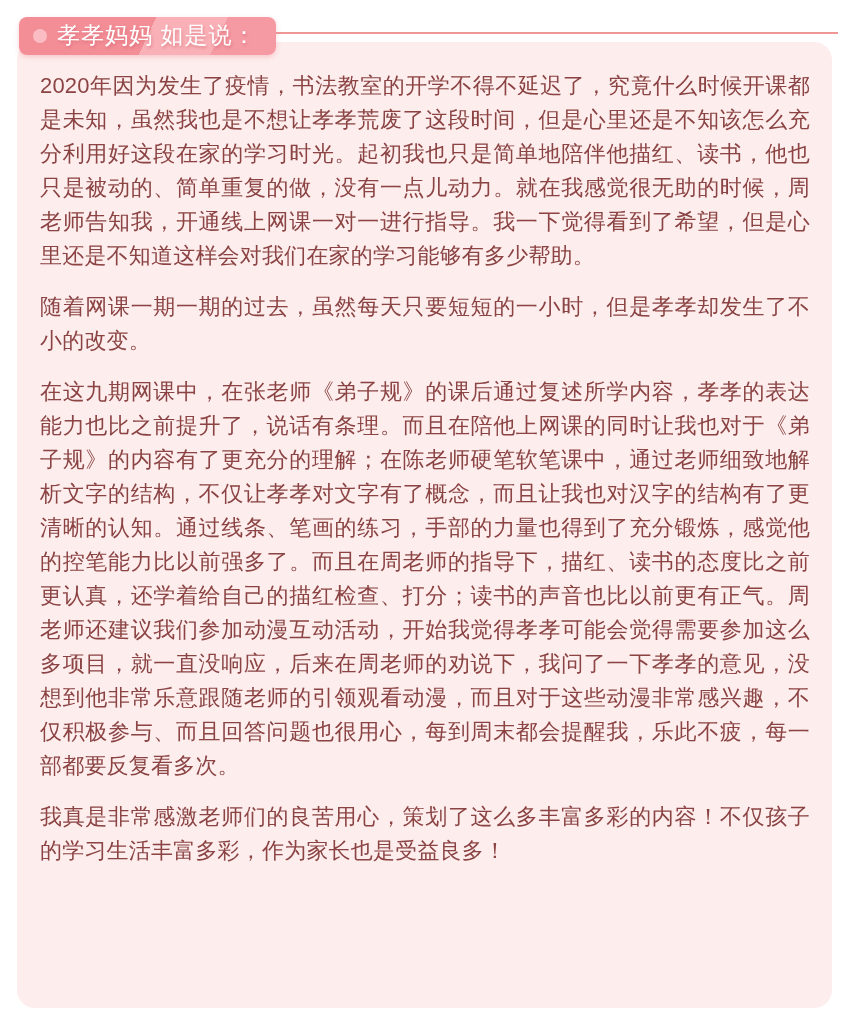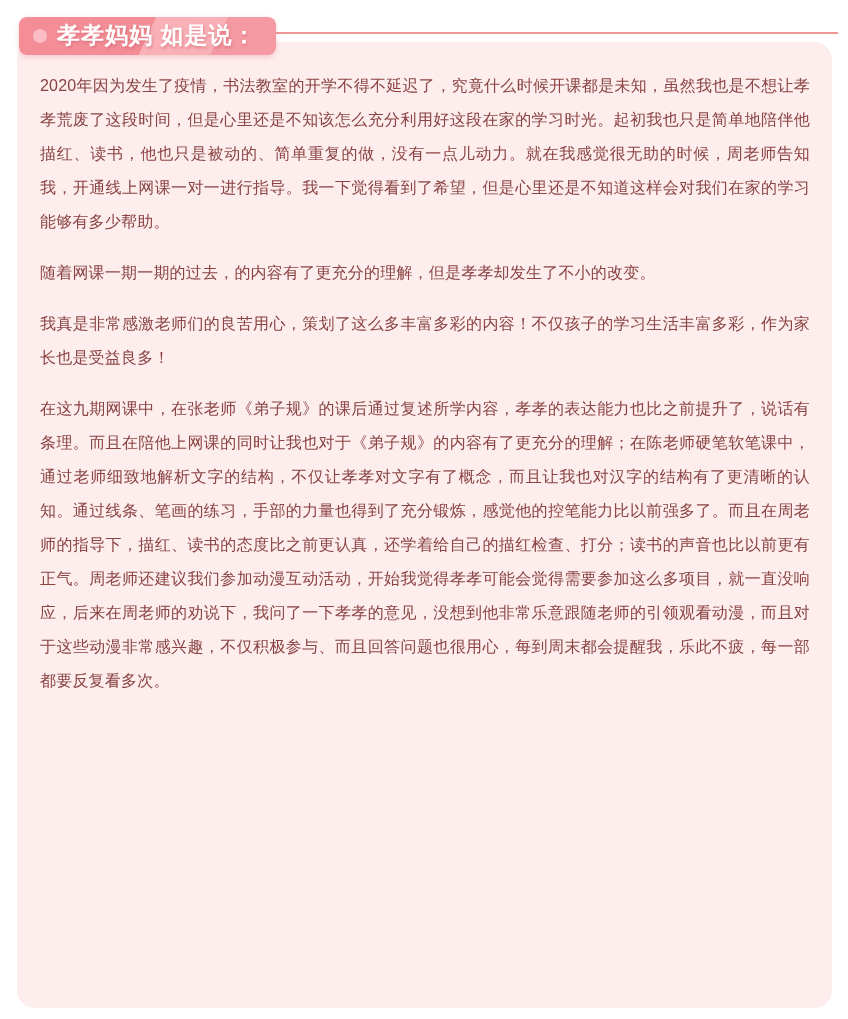--- a/index.html
+++ b/index.html
@@ -59,30 +59,30 @@
   }
   .badge .dot{
     width:14px;height:14px;
     border-radius:50%;
     background:var(--dot-color,#f9bdc3);
     flex:0 0 auto;
   }
   .badge .label{
     color:var(--badge-text-color,#ffffff);
     font-size:23px;
-    font-weight:bold;
+    font-weight:normal;
     letter-spacing:1px;
     white-space:nowrap;
     text-shadow:1px 2px 3px rgba(205,90,100,.5);
     line-height:1;
     padding-bottom:2px;
   }
   .article p{
     color:var(--text-color,#8b4343);
-    font-size:16px;
+    font-size:22px;
     line-height:34px;
     text-align:justify;
     letter-spacing:.2px;
     margin-bottom:17px;
   }
   .article p:last-child{margin-bottom:0;}
 </style>
 </head>
 <body>
 
@@ -91,19 +91,19 @@
   <div class="header-rule"></div>
 
   <div class="badge">
     <span class="dot"></span>
     <span class="label">孝孝妈妈 如是说：</span>
   </div>
 
   <div class="panel">
     <div class="article">
       <p>2020年因为发生了疫情，书法教室的开学不得不延迟了，究竟什么时候开课都是未知，虽然我也是不想让孝孝荒废了这段时间，但是心里还是不知该怎么充分利用好这段在家的学习时光。起初我也只是简单地陪伴他描红、读书，他也只是被动的、简单重复的做，没有一点儿动力。就在我感觉很无助的时候，周老师告知我，开通线上网课一对一进行指导。我一下觉得看到了希望，但是心里还是不知道这样会对我们在家的学习能够有多少帮助。</p>
-      <p>随着网课一期一期的过去，的内容有了更充分的理解，但是孝孝却发生了不小的改变。</p>
+      <p>随着网课一期一期的过去，虽然每天只要短短的一小时，但是孝孝却发生了不小的改变。</p>
+      <p>在这九期网课中，在张老师《弟子规》的课后通过复述所学内容，孝孝的表达能力也比之前提升了，说话有条理。而且在陪他上网课的同时让我也对于《弟子规》的内容有了更充分的理解；在陈老师硬笔软笔课中，通过老师细致地解析文字的结构，不仅让孝孝对文字有了概念，而且让我也对汉字的结构有了更清晰的认知。通过线条、笔画的练习，手部的力量也得到了充分锻炼，感觉他的控笔能力比以前强多了。而且在周老师的指导下，描红、读书的态度比之前更认真，还学着给自己的描红检查、打分；读书的声音也比以前更有正气。周老师还建议我们参加动漫互动活动，开始我觉得孝孝可能会觉得需要参加这么多项目，就一直没响应，后来在周老师的劝说下，我问了一下孝孝的意见，没想到他非常乐意跟随老师的引领观看动漫，而且对于这些动漫非常感兴趣，不仅积极参与、而且回答问题也很用心，每到周末都会提醒我，乐此不疲，每一部都要反复看多次。</p>
       <p>我真是非常感激老师们的良苦用心，策划了这么多丰富多彩的内容！不仅孩子的学习生活丰富多彩，作为家长也是受益良多！</p>
-      <p>在这九期网课中，在张老师《弟子规》的课后通过复述所学内容，孝孝的表达能力也比之前提升了，说话有条理。而且在陪他上网课的同时让我也对于《弟子规》的内容有了更充分的理解；在陈老师硬笔软笔课中，通过老师细致地解析文字的结构，不仅让孝孝对文字有了概念，而且让我也对汉字的结构有了更清晰的认知。通过线条、笔画的练习，手部的力量也得到了充分锻炼，感觉他的控笔能力比以前强多了。而且在周老师的指导下，描红、读书的态度比之前更认真，还学着给自己的描红检查、打分；读书的声音也比以前更有正气。周老师还建议我们参加动漫互动活动，开始我觉得孝孝可能会觉得需要参加这么多项目，就一直没响应，后来在周老师的劝说下，我问了一下孝孝的意见，没想到他非常乐意跟随老师的引领观看动漫，而且对于这些动漫非常感兴趣，不仅积极参与、而且回答问题也很用心，每到周末都会提醒我，乐此不疲，每一部都要反复看多次。</p>
     </div>
   </div>
 
 </div>
 
 </body></html>

